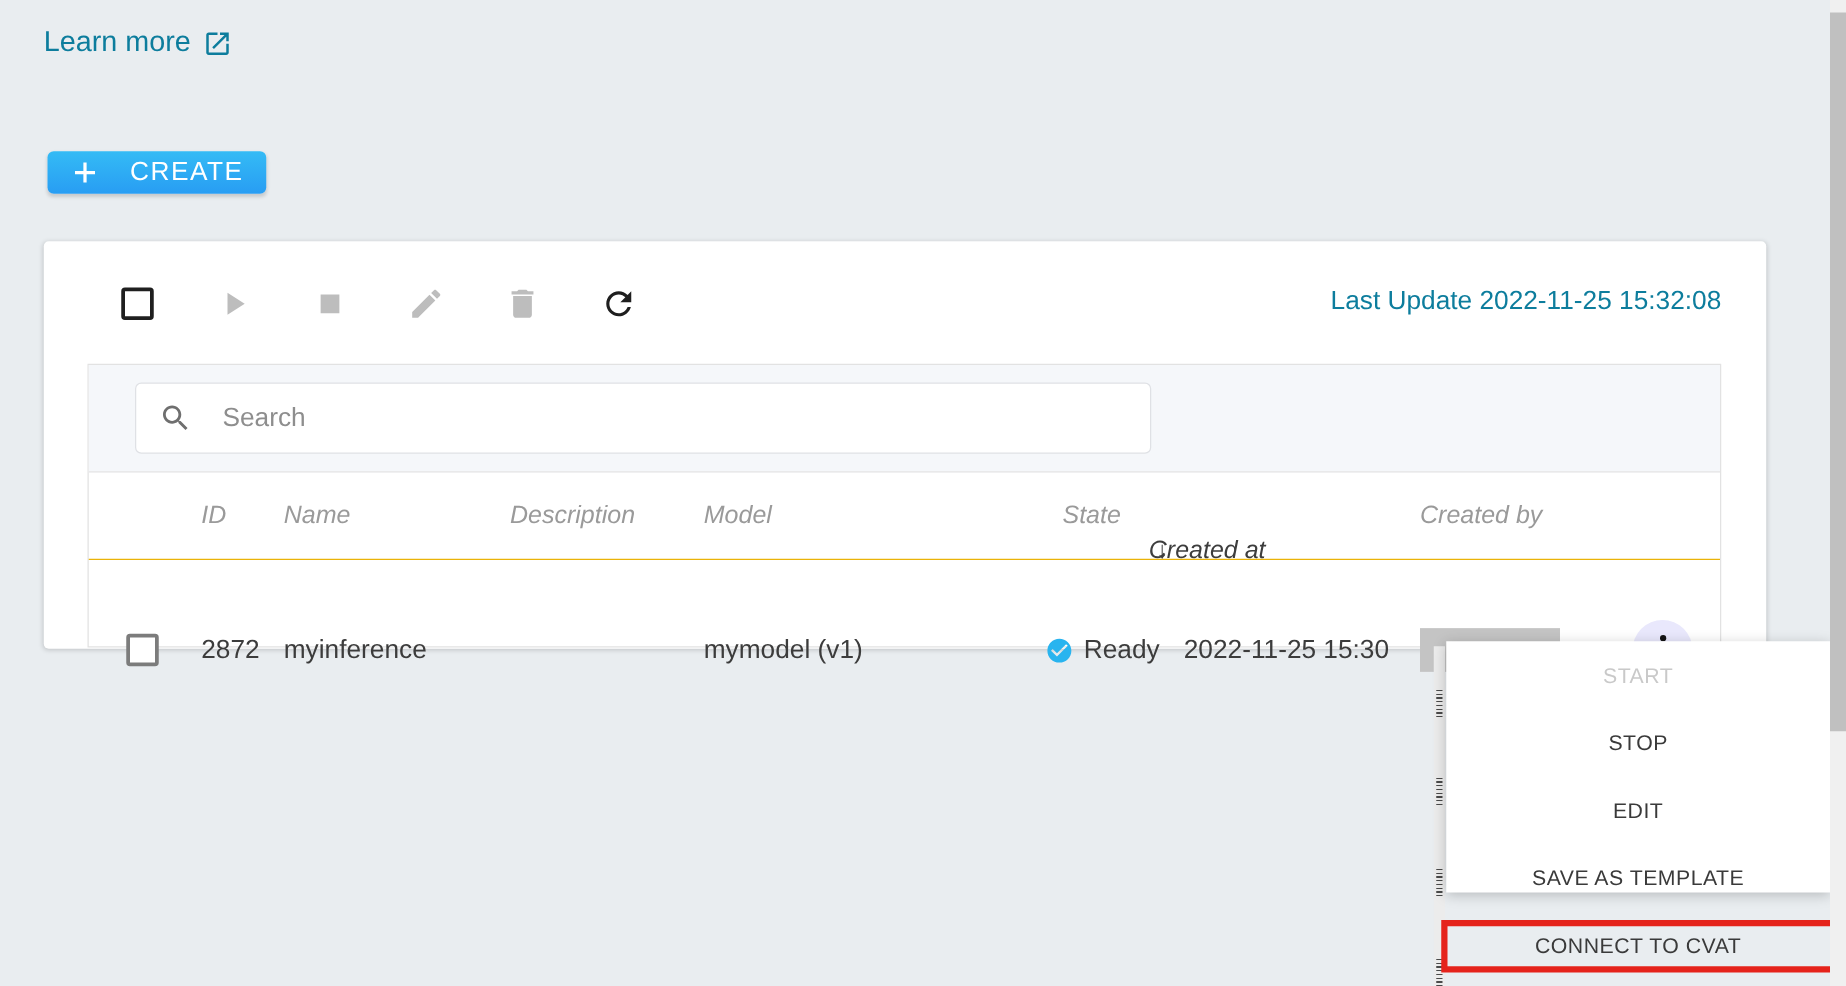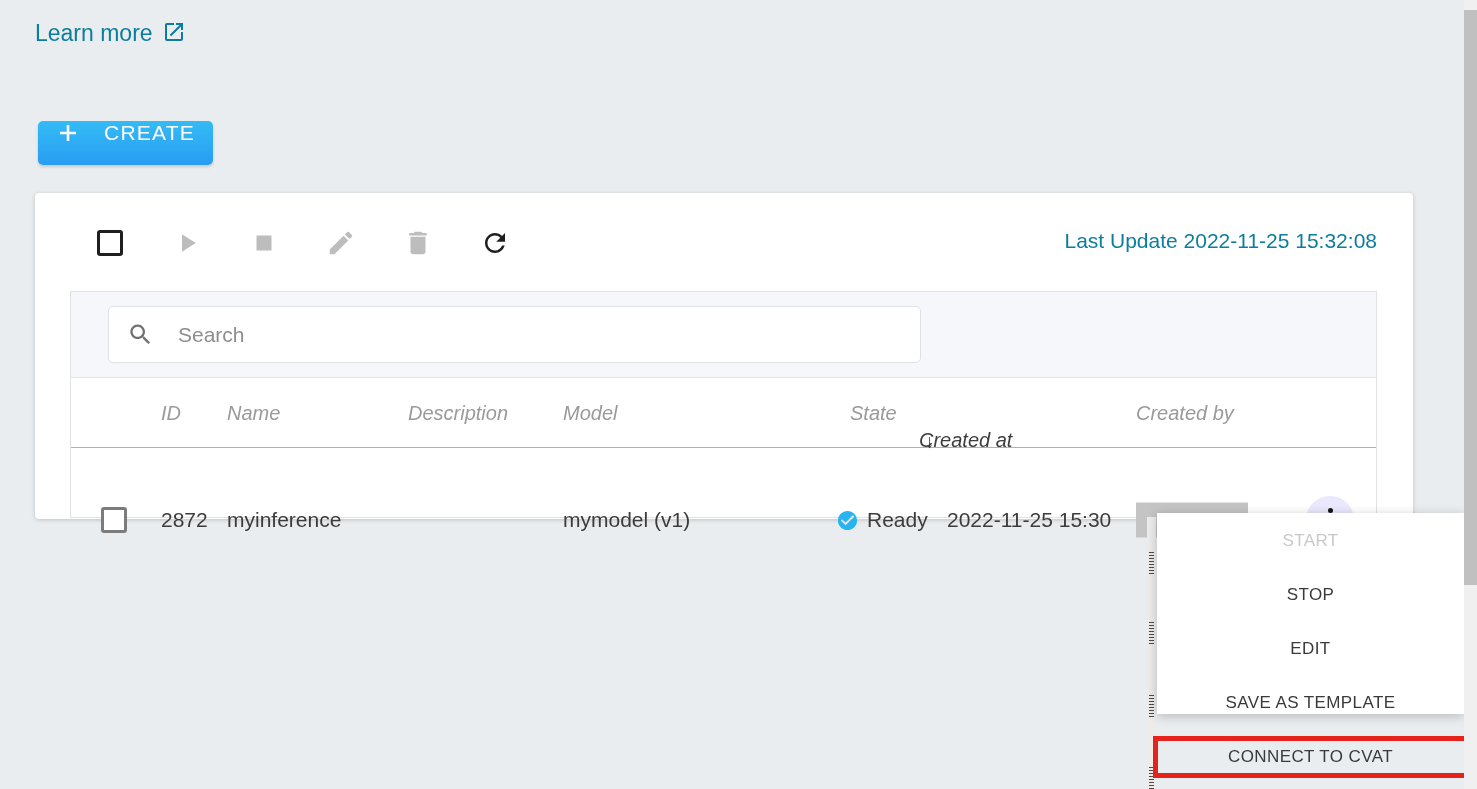--- a/index.html
+++ b/index.html
@@ -7,30 +7,30 @@
   body {
     position:relative; overflow:hidden;
     background:#e9edf0;
     font-family:"Liberation Sans","DejaVu Sans",sans-serif;
     color:#2b2b2b;
   }
 
   
   .page-header { position:absolute; left:35px; top:20px; display:flex; align-items:baseline; gap:30px; }
   .page-title { font-size:42px; font-weight:400; color:#1c1c1c; letter-spacing:-0.5px; }
-  .learn-more { display:inline-flex; align-items:flex-start; gap:9px; color:#0d7d9d; font-size:23px; text-decoration:none; cursor:pointer; }
+  .learn-more { display:inline-flex; align-items:flex-end; gap:9px; color:#0d7d9d; font-size:23px; text-decoration:none; cursor:pointer; }
   .learn-more svg { width:24px; height:24px; fill:#0d7d9d; }
 
   
   .create-btn {
-    position:absolute; left:38px; top:121px; width:175px; height:44px;
+    position:absolute; left:38px; top:121px; width:175px; height:34px;
     border:none; border-radius:5px; cursor:pointer;
     background:linear-gradient(180deg,#34bbf5 0%,#289df3 100%);
     color:#fff; font-size:21px; letter-spacing:1.2px;
-    display:flex; justify-content:center; gap:24px;
+    display:flex; align-items:center; justify-content:center; gap:24px;
     box-shadow:0 2px 3px rgba(0,0,0,.15);
     font-family:inherit;
   }
   .create-btn svg { width:24px; height:24px; stroke:#fff; stroke-width:2.6; }
 
   
   .card {
     position:absolute; left:35px; top:193px; width:1378px; height:326px;
     background:#fff; border-radius:4px;
     box-shadow:0 1px 4px rgba(0,0,0,.18);

